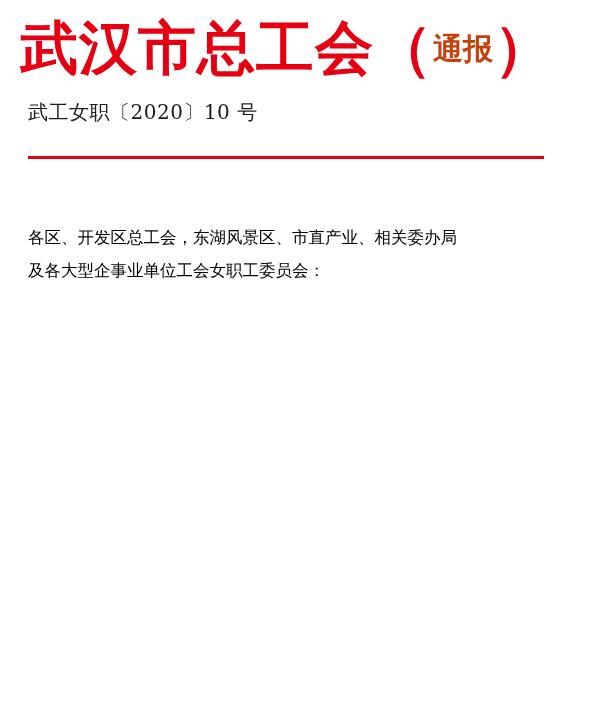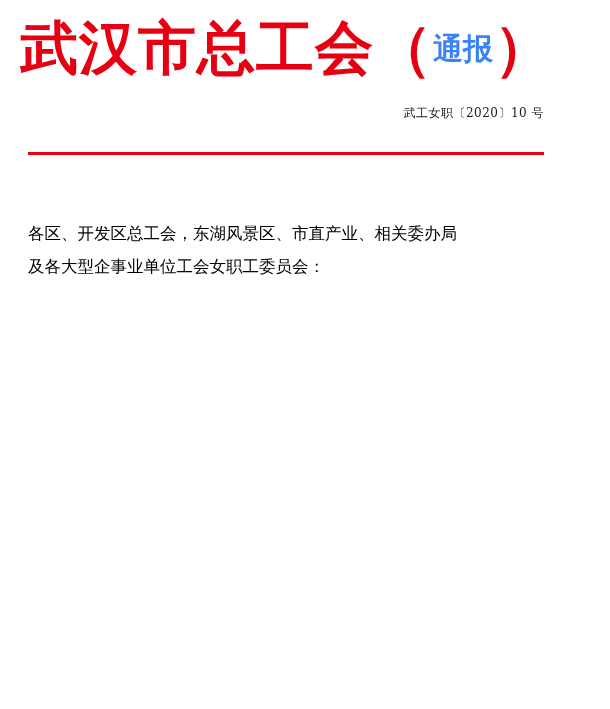--- a/index.html
+++ b/index.html
@@ -39,35 +39,35 @@
     letter-spacing: 1px;
   }
   .masthead-paren {
     color: #e60012;
     font-family: "DejaVu Serif", serif;
     font-weight: bold;
     font-size: 58px;
     line-height: 1.05;
   }
   .masthead-sub {
-    color: #3b82f6;
+    color: #c2410c;
     font-family: "DejaVu Serif", serif;
     font-weight: bold;
     font-size: 30px;
     line-height: 1.05;
     padding: 0 1px;
   }
 
   
   .doc-number {
-    text-align: right;
+    text-align: left;
     font-family: "DejaVu Serif", serif;
-    font-size: 12px;
+    font-size: 20px;
     color: #1a1a1a;
-    margin-top: 26px;
+    margin-top: 20px;
     letter-spacing: 0.5px;
   }
 
   
   .red-rule {
     margin-top: 30px;
     height: 3px;
     background: #e60012;
     width: 100%;
   }

